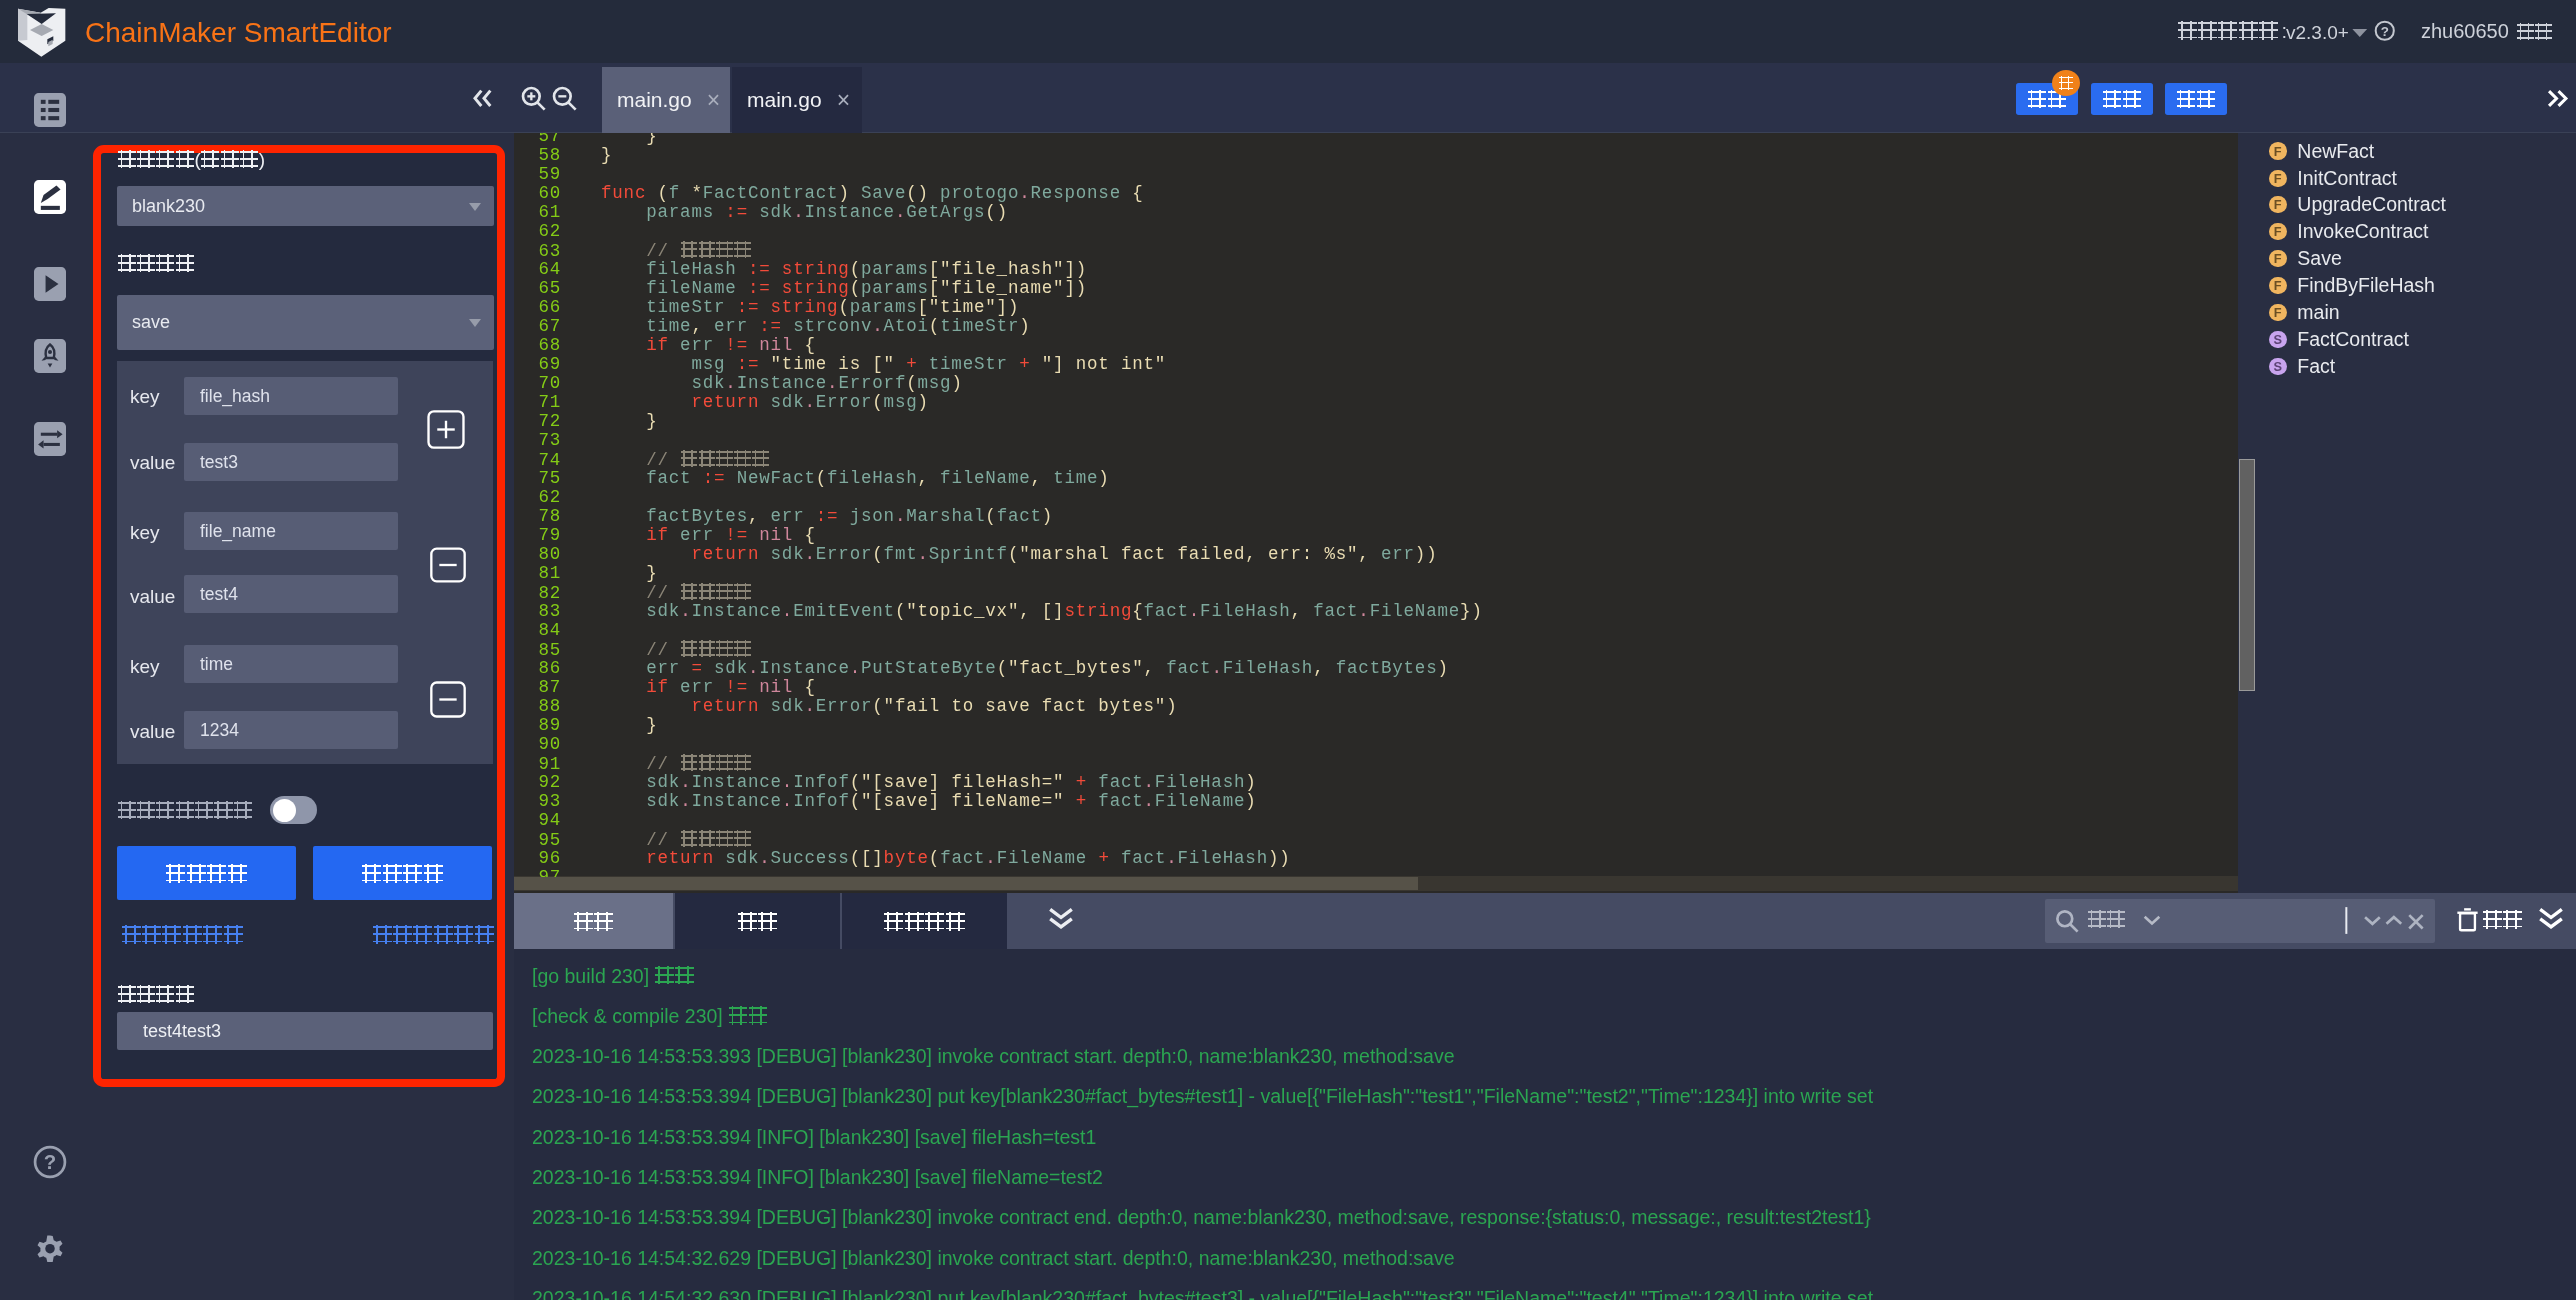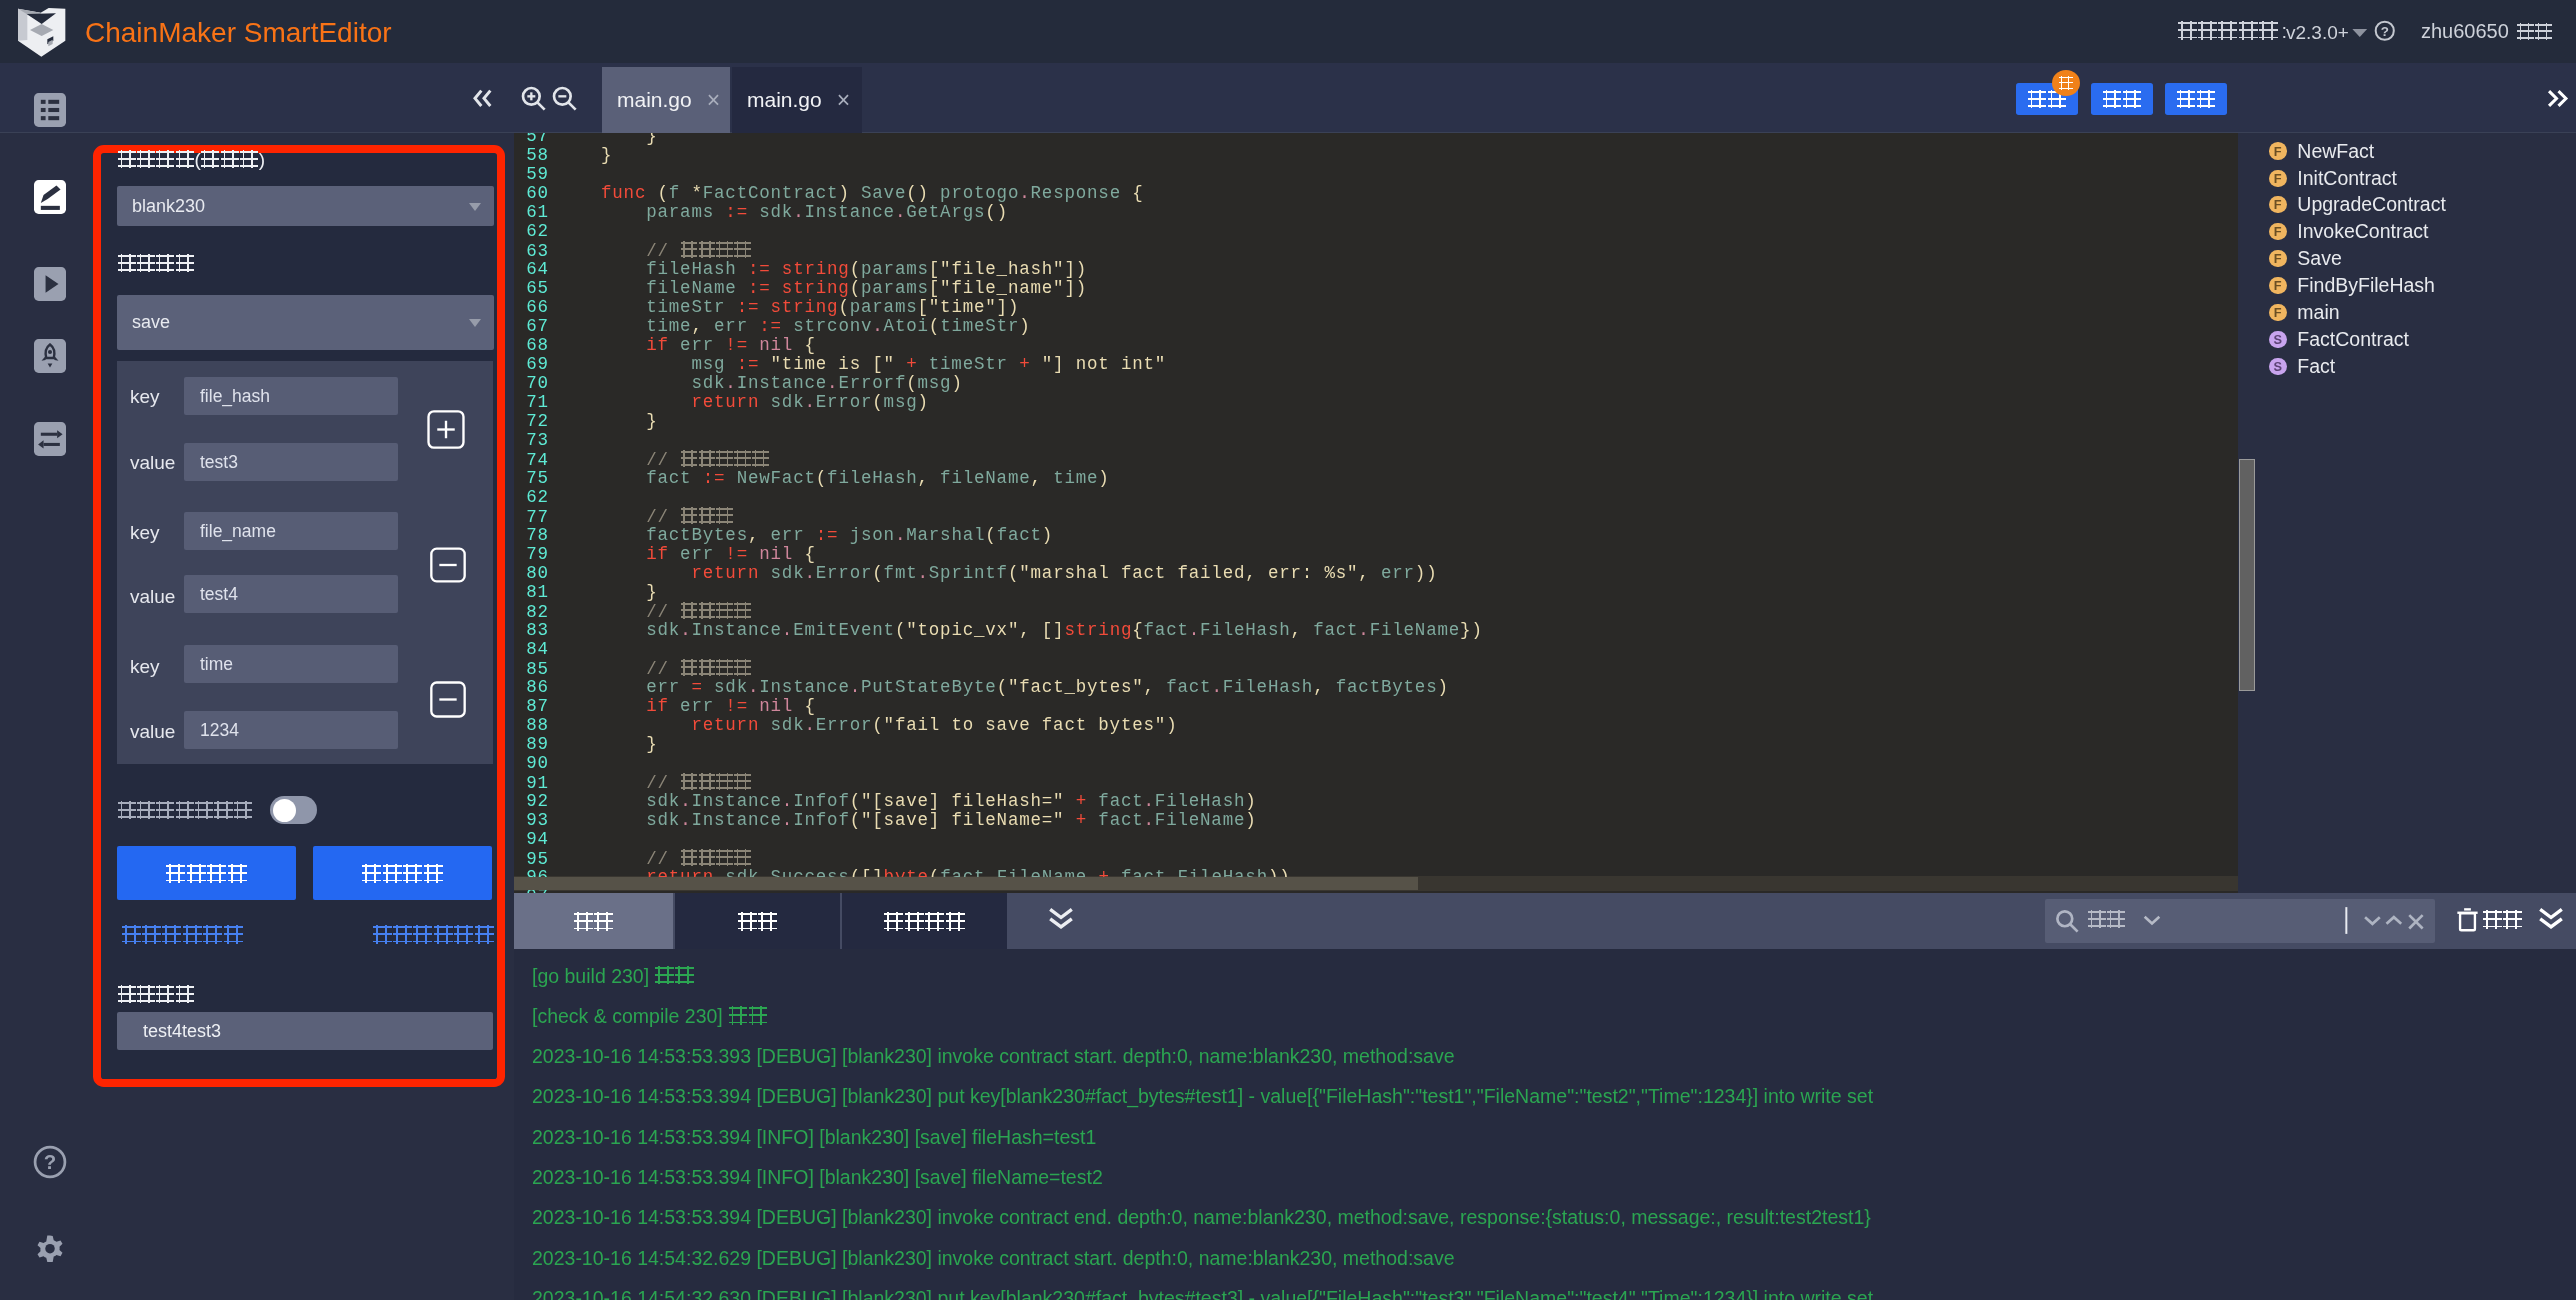--- a/index.html
+++ b/index.html
@@ -33,21 +33,21 @@
 .inp{left:184px;width:214px;height:38px;background:#575d75;border-radius:2px;color:#dfe2ec;font-size:17.5px;display:flex;align-items:center;padding-left:16px}
 #togl{left:270px;top:796px;width:47px;height:28px;background:#8f96aa;border-radius:14px}
 #togl:before{content:"";position:absolute;left:2.7px;top:2.7px;width:23px;height:23px;border-radius:50%;background:#fff}
 .bbtn{top:846px;width:179px;height:54px;background:#2468f2;border-radius:2px;color:#fff;font-size:20px;display:flex;align-items:center;justify-content:center}
 .plink{top:924px;font-size:20px;color:#4680f0}
 #resbox{left:117px;top:1012px;width:376px;height:38px;background:#5b6179;border-radius:2px;color:#eef0f4;font-size:18px;display:flex;align-items:center;padding-left:26px}
 
 #editor{left:514px;top:133px;width:1724px;height:760px;background:#2a2927;overflow:hidden}
 #code{position:absolute;left:0;top:-6px;font-family:"Liberation Mono",monospace;font-size:17.5px;letter-spacing:0.8px;}
 .cl{height:19px;line-height:19px;white-space:pre}
-.ln{display:inline-block;width:47px;text-align:center;color:#5eead4}
+.ln{display:inline-block;width:47px;text-align:right;color:#84cc16}
 .ct{margin-left:40px}
 .k{color:#f24b3a}.t{color:#7fa99d}.p{color:#e9dcb2}.d{color:#cf869b}.c{color:#8b8577}
 #l97{left:0px;top:743px;width:1724px;height:15px;background:#393630}
 #hscroll{left:0px;top:744px;width:904px;height:13.4px;background:#565248}
 #vscroll{left:2239px;top:459px;width:15.5px;height:232px;background:#616161;border:1.3px solid #9a9a9a;z-index:6}
 
 #outline{left:2239px;top:133px;width:337px;height:760px;background:#292e42}
 .oit{left:30px;height:27px;display:flex;align-items:center}
 .oc{width:17.5px;height:17.5px;border-radius:50%;font-size:12.8px;font-weight:bold;display:flex;align-items:center;justify-content:center}
 .ocF{background:#f0b55f;color:#6b4f23}
@@ -241,21 +241,20 @@
       <div class="cl"><span class="ln">67</span><span class="ct"><span class="p">    </span><span class="t">time</span><span class="p">,</span><span class="t"> err</span><span class="k"> :=</span><span class="t"> strconv</span><span class="d">.</span><span class="t">Atoi</span><span class="p">(</span><span class="t">timeStr</span><span class="p">)</span></span></div>
       <div class="cl"><span class="ln">68</span><span class="ct"><span class="k">    if</span><span class="t"> err</span><span class="k"> !=</span><span class="d"> nil</span><span class="p"> {</span></span></div>
       <div class="cl"><span class="ln">69</span><span class="ct"><span class="p">        </span><span class="t">msg</span><span class="k"> :=</span><span class="p"> "time is ["</span><span class="k"> +</span><span class="t"> timeStr</span><span class="k"> +</span><span class="p"> "] not int"</span></span></div>
       <div class="cl"><span class="ln">70</span><span class="ct"><span class="p">        </span><span class="t">sdk</span><span class="d">.</span><span class="t">Instance</span><span class="d">.</span><span class="t">Errorf</span><span class="p">(</span><span class="t">msg</span><span class="p">)</span></span></div>
       <div class="cl"><span class="ln">71</span><span class="ct"><span class="k">        return</span><span class="t"> sdk</span><span class="d">.</span><span class="t">Error</span><span class="p">(</span><span class="t">msg</span><span class="p">)</span></span></div>
       <div class="cl"><span class="ln">72</span><span class="ct"><span class="p">    }</span></span></div>
       <div class="cl"><span class="ln">73</span><span class="ct"></span></div>
       <div class="cl"><span class="ln">74</span><span class="ct"><span class="c">    // <i class="z"></i><i class="z"></i><i class="z"></i><i class="z"></i><i class="z"></i></span></span></div>
       <div class="cl"><span class="ln">75</span><span class="ct"><span class="p">    </span><span class="t">fact</span><span class="k"> :=</span><span class="t"> NewFact</span><span class="p">(</span><span class="t">fileHash</span><span class="p">,</span><span class="t"> fileName</span><span class="p">,</span><span class="t"> time</span><span class="p">)</span></span></div>
       <div class="cl"><span class="ln">62</span><span class="ct"></span></div>
-      <div class="cl"><span class="ln">77</span><span class="ct"><span class="c">    // <i class="z"></i><i class="z"></i><i class="z"></i></span></span></div>
       <div class="cl"><span class="ln">78</span><span class="ct"><span class="p">    </span><span class="t">factBytes</span><span class="p">,</span><span class="t"> err</span><span class="k"> :=</span><span class="t"> json</span><span class="d">.</span><span class="t">Marshal</span><span class="p">(</span><span class="t">fact</span><span class="p">)</span></span></div>
       <div class="cl"><span class="ln">79</span><span class="ct"><span class="k">    if</span><span class="t"> err</span><span class="k"> !=</span><span class="d"> nil</span><span class="p"> {</span></span></div>
       <div class="cl"><span class="ln">80</span><span class="ct"><span class="k">        return</span><span class="t"> sdk</span><span class="d">.</span><span class="t">Error</span><span class="p">(</span><span class="t">fmt</span><span class="d">.</span><span class="t">Sprintf</span><span class="p">("marshal fact failed, err: %s"</span><span class="p">,</span><span class="t"> err</span><span class="p">))</span></span></div>
       <div class="cl"><span class="ln">81</span><span class="ct"><span class="p">    }</span></span></div>
       <div class="cl"><span class="ln">82</span><span class="ct"><span class="c">    // <i class="z"></i><i class="z"></i><i class="z"></i><i class="z"></i></span></span></div>
       <div class="cl"><span class="ln">83</span><span class="ct"><span class="p">    </span><span class="t">sdk</span><span class="d">.</span><span class="t">Instance</span><span class="d">.</span><span class="t">EmitEvent</span><span class="p">("topic_vx"</span><span class="p">, []</span><span class="k">string</span><span class="p">{</span><span class="t">fact</span><span class="d">.</span><span class="t">FileHash</span><span class="p">,</span><span class="t"> fact</span><span class="d">.</span><span class="t">FileName</span><span class="p">})</span></span></div>
       <div class="cl"><span class="ln">84</span><span class="ct"></span></div>
       <div class="cl"><span class="ln">85</span><span class="ct"><span class="c">    // <i class="z"></i><i class="z"></i><i class="z"></i><i class="z"></i></span></span></div>
       <div class="cl"><span class="ln">86</span><span class="ct"><span class="p">    </span><span class="t">err</span><span class="k"> =</span><span class="t"> sdk</span><span class="d">.</span><span class="t">Instance</span><span class="d">.</span><span class="t">PutStateByte</span><span class="p">("fact_bytes"</span><span class="p">,</span><span class="t"> fact</span><span class="d">.</span><span class="t">FileHash</span><span class="p">,</span><span class="t"> factBytes</span><span class="p">)</span></span></div>
       <div class="cl"><span class="ln">87</span><span class="ct"><span class="k">    if</span><span class="t"> err</span><span class="k"> !=</span><span class="d"> nil</span><span class="p"> {</span></span></div>

